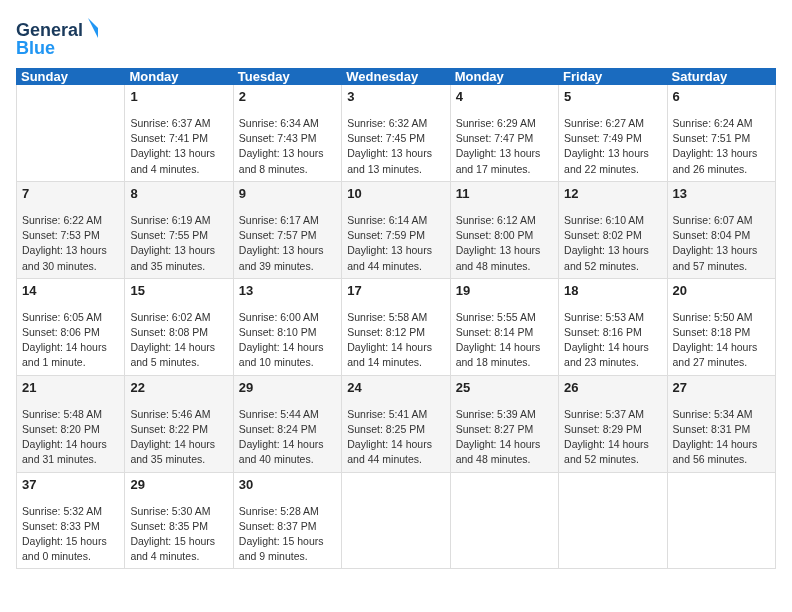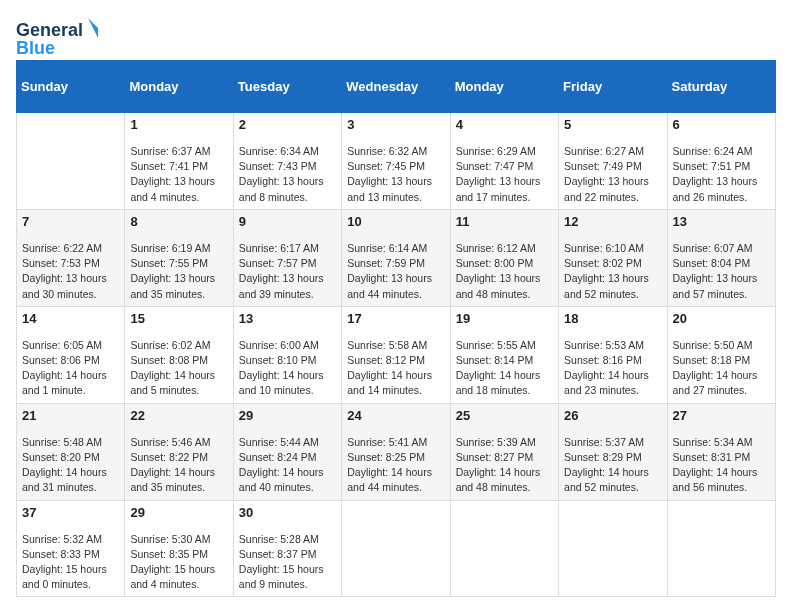--- a/index.html
+++ b/index.html
@@ -7,21 +7,21 @@
       font-family: Arial, sans-serif;
       background: #fff;
       width: 792px;
       min-height: 612px;
       padding: 16px;
     }
     .header {
       display: flex;
       justify-content: space-between;
       align-items: flex-start;
-      margin-bottom: 0;
+      margin-bottom: 8px;
     }
     .logo {
       display: flex;
       align-items: center;
       gap: 4px;
     }
     .title-block {
       text-align: right;
     }
     .month-title {
@@ -36,21 +36,21 @@
     .calendar {
       width: 100%;
       border-collapse: collapse;
       border: 1px solid #ccc;
     }
     .calendar th {
       background: #1a6bbf;
       color: #fff;
       font-size: 13px;
       font-weight: bold;
-      padding: 18px 4px;
+      padding: 0 4px;
       text-align: left;
       border: 1px solid #1a6bbf;
     }
     .calendar td {
       vertical-align: top;
       border: 1px solid #ddd;
       padding: 4px 5px;
       width: 107px;
       min-height: 80px;
       background: #fff;

